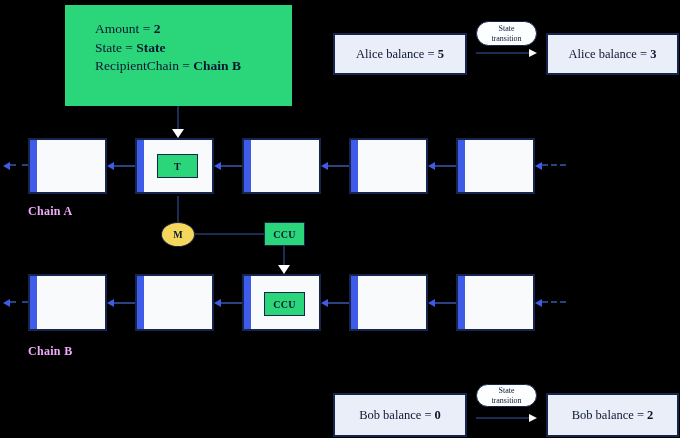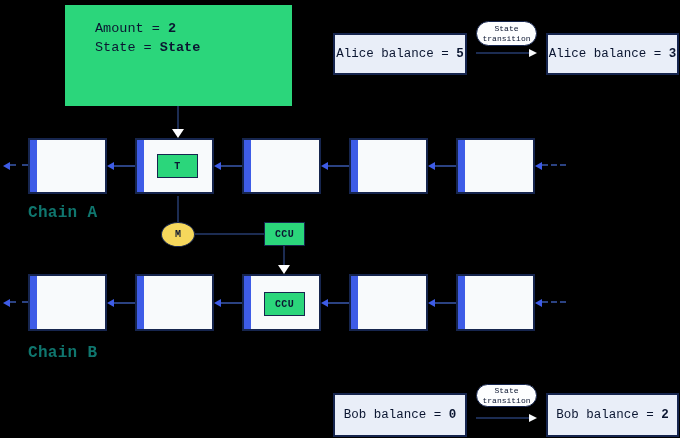--- a/index.html
+++ b/index.html
@@ -1,18 +1,18 @@
 <!DOCTYPE html>
 <html><head>
 <meta charset="utf-8">
 <style>
   html,body{margin:0;padding:0;background:#000;}
   .canvas{
     position:relative;width:680px;height:438px;background:#000000;
-    font-family:Liberation Mono, monospace;overflow:hidden;
+    font-family:Liberation Serif, serif;overflow:hidden;
   }
   
   .tx-box{
     position:absolute;left:65px;top:5px;width:227px;height:101px;
     background:#2BD67B;box-sizing:border-box;padding:15px 10px 0 30px;
   }
   .tx-line{font-size:13.5px;line-height:18.5px;color:#0B1631;}
   .tx-line b{font-weight:bold;}
   
   .block{
@@ -52,22 +52,22 @@
     border-left:6px solid transparent;border-right:6px solid transparent;
     border-top:9px solid #FFFFFF;
   }
   .tri-right-white{
     position:absolute;width:0;height:0;
     border-top:4px solid transparent;border-bottom:4px solid transparent;
     border-left:8px solid #F8FAFC;
   }
   
   .chain-label{
-    position:absolute;left:28px;font-size:16px;font-weight:800;
-    color:#0f766e;letter-spacing:.3px;text-align:center;
+    position:absolute;left:28px;font-size:12px;font-weight:800;
+    color:#f0abfc;letter-spacing:.3px;text-align:center;
   }
   
   .balance-box{
     position:absolute;background:#E9EEF8;border:2px solid #16254E;
     box-sizing:border-box;display:flex;align-items:center;justify-content:center;
     font-size:12.5px;color:#0B1631;white-space:pre;
   }
   .balance-box b{font-weight:bold;}
   .pill{
     position:absolute;width:61px;background:#FDFEFF;border:1.5px solid #16254E;
@@ -77,20 +77,21 @@
   }
 </style>
 </head>
 <body>
 
 <div class="canvas">
 
   <div class="tx-box">
     <div class="tx-line"><span>Amount = </span><b>2</b></div>
     <div class="tx-line"><span>State = </span><b>State</b></div>
+    <div class="tx-line"><span>RecipientChain = </span><b>Chain B</b></div>
   </div>
 
   <div class="v-line" style="left:177px;top:106px;height:23px"></div>
   <div class="tri-down-white" style="left:172px;top:129px"></div>
 
   <div class="block row-a" style="left:28px"></div>
   <div class="block row-a" style="left:135px"></div>
   <div class="block row-a" style="left:242px"></div>
   <div class="block row-a" style="left:349px"></div>
   <div class="block row-a" style="left:456px"></div>

